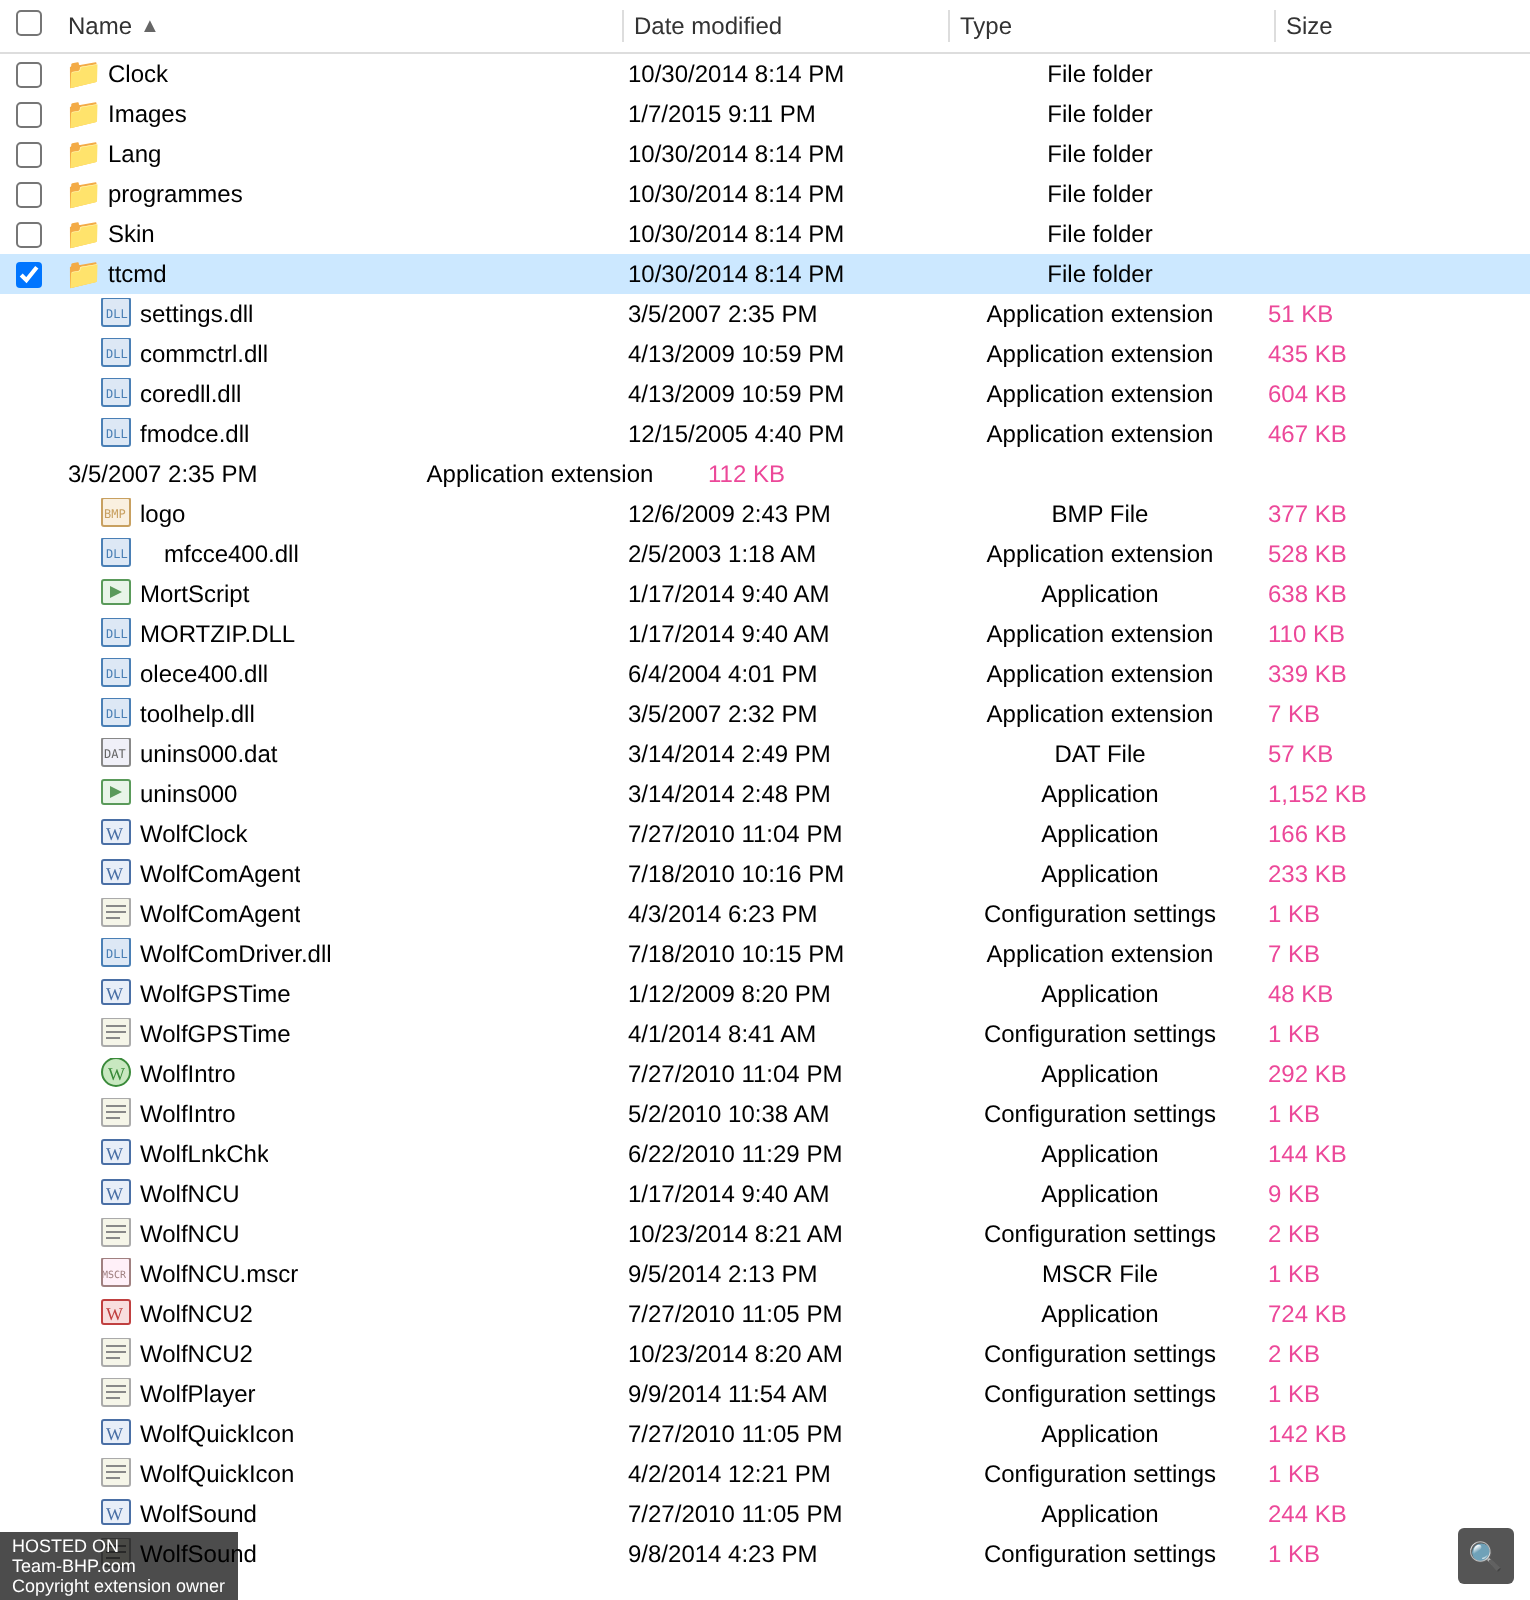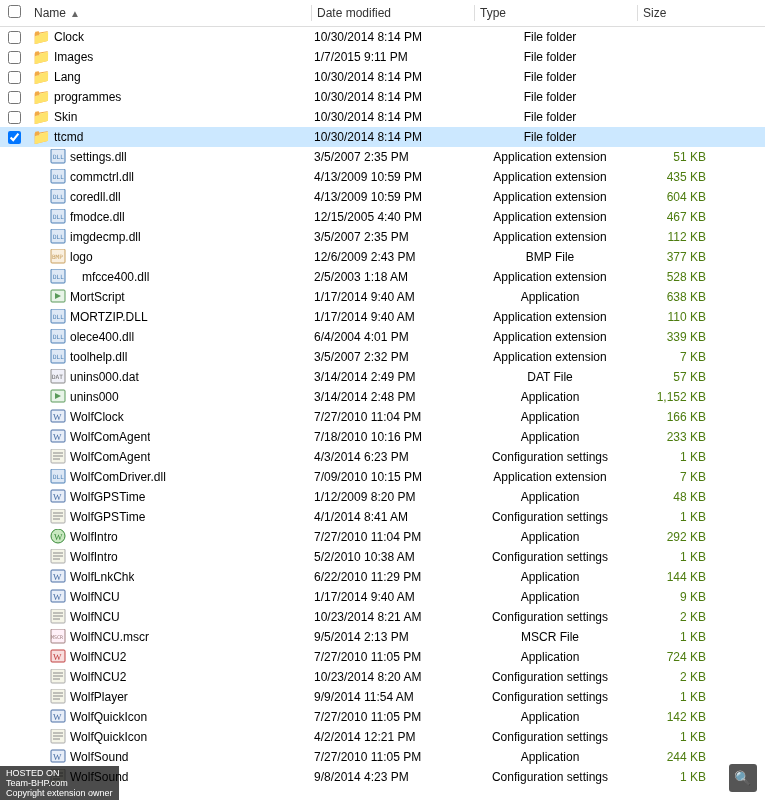--- a/index.html
+++ b/index.html
@@ -98,22 +98,22 @@
       width: 160px;
       min-width: 160px;
       padding: 0 4px;
       color: #000;
       text-align: center;
     }
     .row-size {
       width: 80px;
       min-width: 80px;
       padding: 0 4px;
-      text-align: right;
-      color: #4d7c0f;
+      text-align: left;
+      color: #ec4899;
     }
     .file-icon {
       width: 16px;
       height: 16px;
       display: inline-flex;
       align-items: center;
       justify-content: center;
       flex-shrink: 0;
     }
     .file-name-text {
@@ -341,31 +341,20 @@
         <span class="file-name-text">fmodce.dll</span>
       </div>
       <div class="row-date">12/15/2005 4:40 PM</div>
       <div class="row-type">Application extension</div>
       <div class="row-size">467 KB</div>
     </div>
       <div class="file-row">
       <div class="row-check">
         
       </div>
-      <div class="row-name" style="padding-left:20px;">
-        <span class="file-icon">
-            <span style="font-size:12px;color:#4a7fb5;">
-          <svg width="16" height="16" viewBox="0 0 16 16">
-            <rect x="1" y="1" width="14" height="14" rx="1" fill="#dde8f5" stroke="#4a7fb5" stroke-width="1"></rect>
-            <text x="3" y="11" font-size="6" fill="#4a7fb5" font-family="monospace">DLL</text>
-          </svg>
-        </span>
-          </span>
-        <span class="file-name-text">imgdecmp.dll</span>
-      </div>
       <div class="row-date">3/5/2007 2:35 PM</div>
       <div class="row-type">Application extension</div>
       <div class="row-size">112 KB</div>
     </div>
       <div class="file-row">
       <div class="row-check">
         
       </div>
       <div class="row-name" style="padding-left:20px;">
         <span class="file-icon">
@@ -582,21 +571,21 @@
         <span class="file-icon">
             <span style="font-size:12px;color:#4a7fb5;">
           <svg width="16" height="16" viewBox="0 0 16 16">
             <rect x="1" y="1" width="14" height="14" rx="1" fill="#dde8f5" stroke="#4a7fb5" stroke-width="1"></rect>
             <text x="3" y="11" font-size="6" fill="#4a7fb5" font-family="monospace">DLL</text>
           </svg>
         </span>
           </span>
         <span class="file-name-text">WolfComDriver.dll</span>
       </div>
-      <div class="row-date">7/09/2010 10:15 PM</div>
+      <div class="row-date">7/18/2010 10:15 PM</div>
       <div class="row-type">Application extension</div>
       <div class="row-size">7 KB</div>
     </div>
       <div class="file-row">
       <div class="row-check">
         
       </div>
       <div class="row-name" style="padding-left:20px;">
         <span class="file-icon">
             <span style="font-size:12px;">

